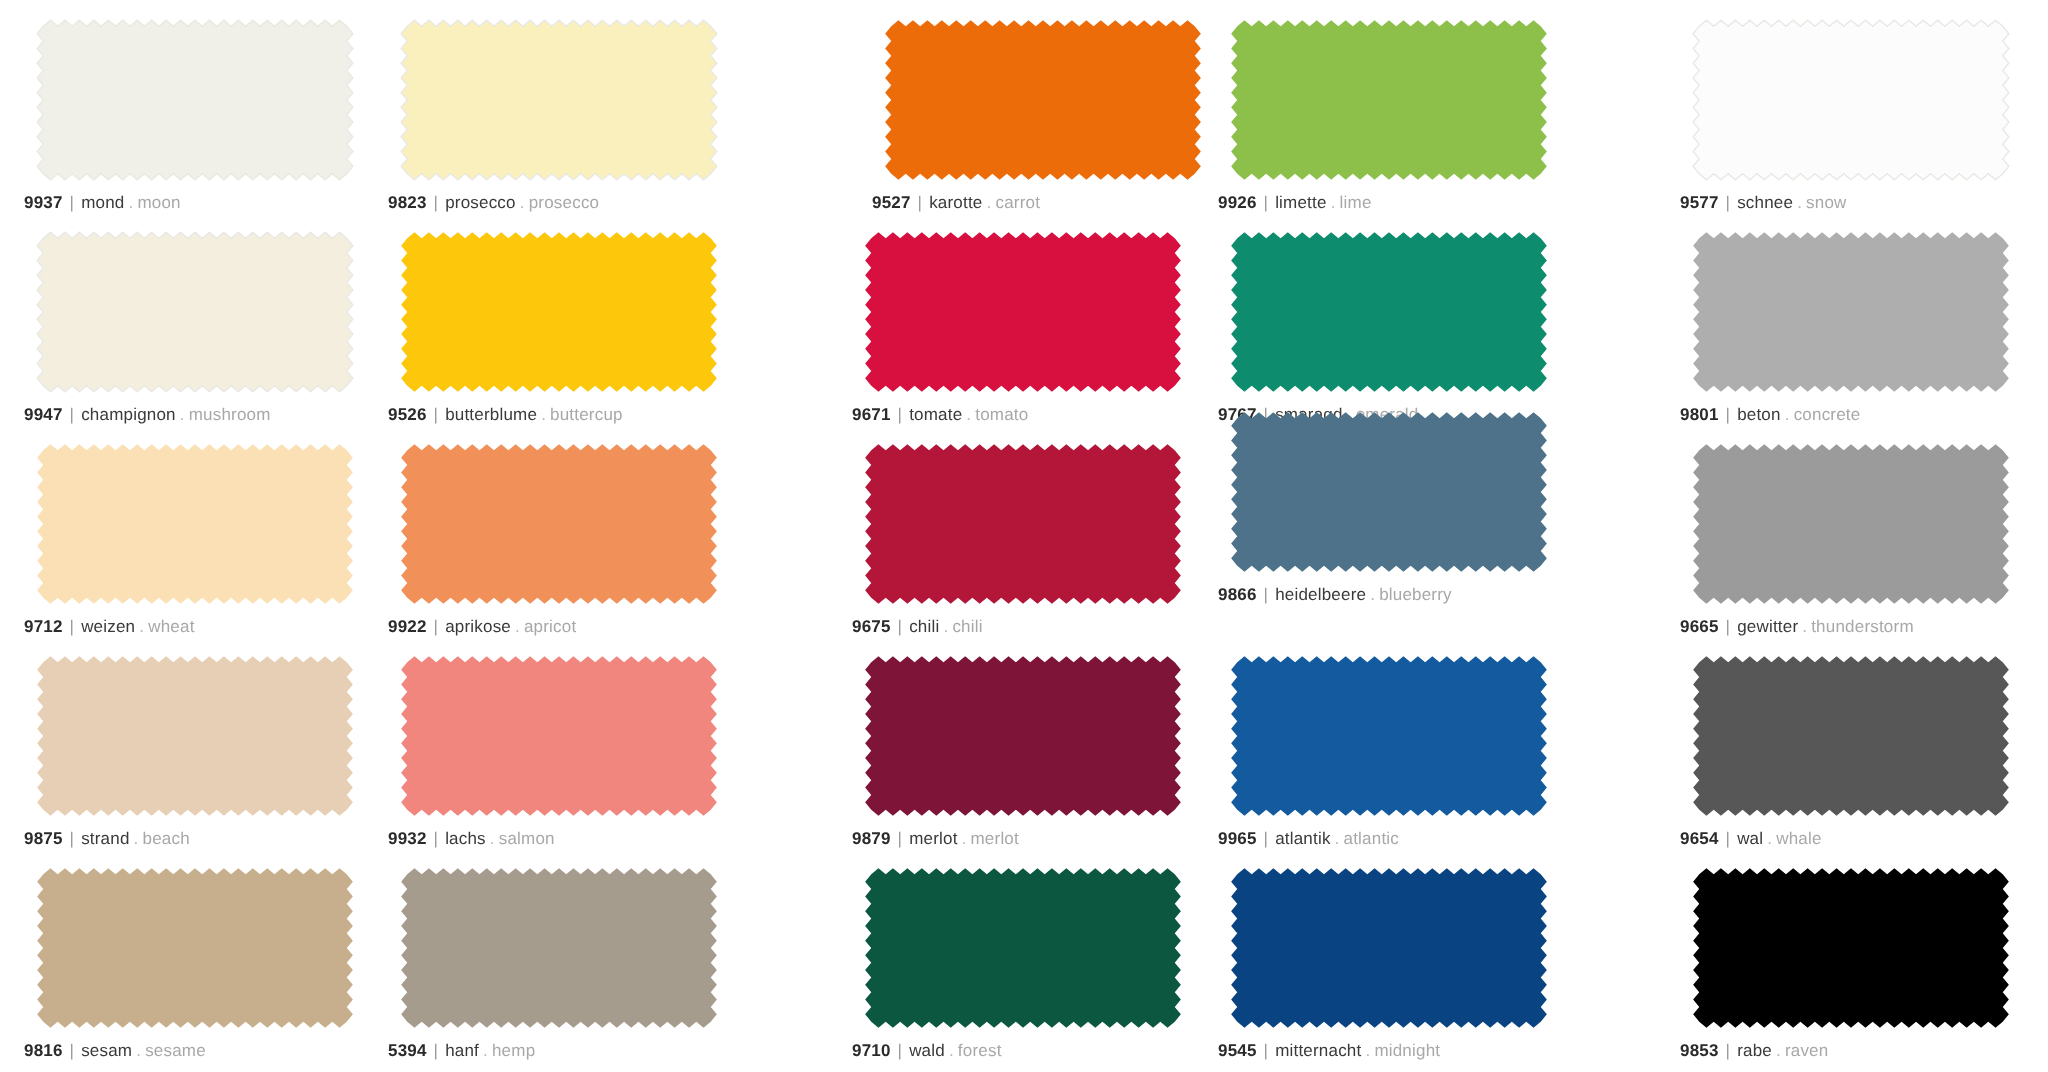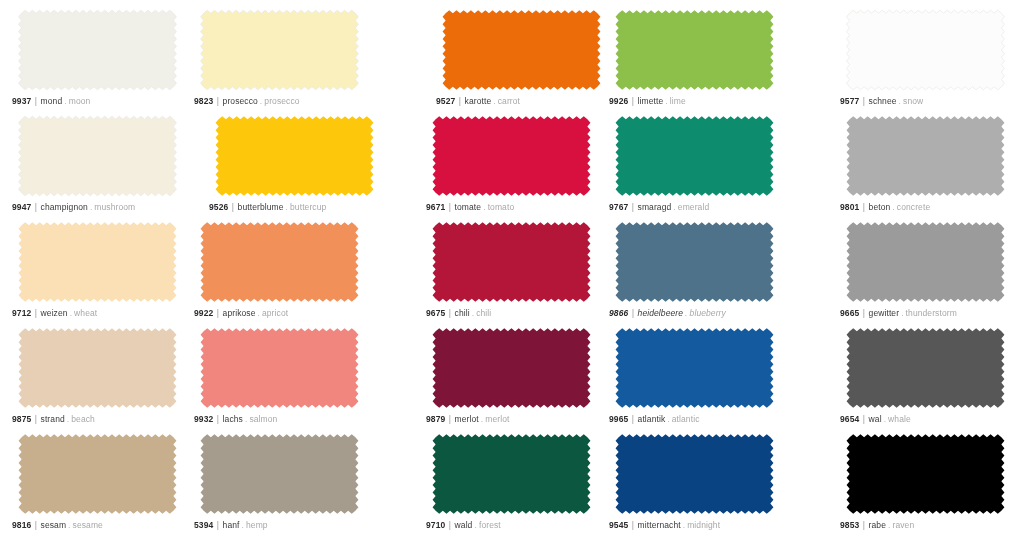--- a/index.html
+++ b/index.html
@@ -147,21 +147,21 @@
       <div class="swatch-cell" style="left: 10px; top: 112px;">
         <div class="swatch-chip-wrap">
           <div class="swatch-chip">
             <svg class="chip-svg" viewBox="-5 -5 185 98" width="175" height="88">
               <polygon points="0.00,0.00 4.02,-3.40 8.05,0.00 12.07,-3.40 16.10,0.00 20.12,-3.40 24.14,0.00 28.17,-3.40 32.19,0.00 36.21,-3.40 40.24,0.00 44.26,-3.40 48.29,0.00 52.31,-3.40 56.33,0.00 60.36,-3.40 64.38,0.00 68.40,-3.40 72.43,0.00 76.45,-3.40 80.48,0.00 84.50,-3.40 88.52,0.00 92.55,-3.40 96.57,0.00 100.60,-3.40 104.62,0.00 108.64,-3.40 112.67,0.00 116.69,-3.40 120.71,0.00 124.74,-3.40 128.76,0.00 132.79,-3.40 136.81,0.00 140.83,-3.40 144.86,0.00 148.88,-3.40 152.90,0.00 156.93,-3.40 160.95,0.00 164.98,-3.40 169.00,0.00 172.40,4.10 169.00,8.20 172.40,12.30 169.00,16.40 172.40,20.50 169.00,24.60 172.40,28.70 169.00,32.80 172.40,36.90 169.00,41.00 172.40,45.10 169.00,49.20 172.40,53.30 169.00,57.40 172.40,61.50 169.00,65.60 172.40,69.70 169.00,73.80 172.40,77.90 169.00,82.00 164.98,85.40 160.95,82.00 156.93,85.40 152.90,82.00 148.88,85.40 144.86,82.00 140.83,85.40 136.81,82.00 132.79,85.40 128.76,82.00 124.74,85.40 120.71,82.00 116.69,85.40 112.67,82.00 108.64,85.40 104.62,82.00 100.60,85.40 96.57,82.00 92.55,85.40 88.52,82.00 84.50,85.40 80.48,82.00 76.45,85.40 72.43,82.00 68.40,85.40 64.38,82.00 60.36,85.40 56.33,82.00 52.31,85.40 48.29,82.00 44.26,85.40 40.24,82.00 36.21,85.40 32.19,82.00 28.17,85.40 24.14,82.00 20.12,85.40 16.10,82.00 12.07,85.40 8.05,82.00 4.02,85.40 0.00,82.00 -3.40,77.90 0.00,73.80 -3.40,69.70 0.00,65.60 -3.40,61.50 0.00,57.40 -3.40,53.30 0.00,49.20 -3.40,45.10 0.00,41.00 -3.40,36.90 0.00,32.80 -3.40,28.70 0.00,24.60 -3.40,20.50 0.00,16.40 -3.40,12.30 0.00,8.20 -3.40,4.10" fill="#F4EEDE" transform="translate(3,3)" stroke="#e9e9e4" stroke-width="0.8"></polygon>
             </svg>
           </div>
         </div>
         <div class="swatch-label"><span class="lbl-code">9947</span> <span class="lbl-sep">|</span> <span class="lbl-de">champignon</span><span class="lbl-dot">.</span><span class="lbl-en">mushroom</span></div>
       </div>
-      <div class="swatch-cell" style="left: 207px; top: 112px;">
+      <div class="swatch-cell" style="left: 192px; top: 112px;">
         <div class="swatch-chip-wrap">
           <div class="swatch-chip">
             <svg class="chip-svg" viewBox="-5 -5 185 98" width="175" height="88">
               <polygon points="0.00,0.00 4.02,-3.40 8.05,0.00 12.07,-3.40 16.10,0.00 20.12,-3.40 24.14,0.00 28.17,-3.40 32.19,0.00 36.21,-3.40 40.24,0.00 44.26,-3.40 48.29,0.00 52.31,-3.40 56.33,0.00 60.36,-3.40 64.38,0.00 68.40,-3.40 72.43,0.00 76.45,-3.40 80.48,0.00 84.50,-3.40 88.52,0.00 92.55,-3.40 96.57,0.00 100.60,-3.40 104.62,0.00 108.64,-3.40 112.67,0.00 116.69,-3.40 120.71,0.00 124.74,-3.40 128.76,0.00 132.79,-3.40 136.81,0.00 140.83,-3.40 144.86,0.00 148.88,-3.40 152.90,0.00 156.93,-3.40 160.95,0.00 164.98,-3.40 169.00,0.00 172.40,4.10 169.00,8.20 172.40,12.30 169.00,16.40 172.40,20.50 169.00,24.60 172.40,28.70 169.00,32.80 172.40,36.90 169.00,41.00 172.40,45.10 169.00,49.20 172.40,53.30 169.00,57.40 172.40,61.50 169.00,65.60 172.40,69.70 169.00,73.80 172.40,77.90 169.00,82.00 164.98,85.40 160.95,82.00 156.93,85.40 152.90,82.00 148.88,85.40 144.86,82.00 140.83,85.40 136.81,82.00 132.79,85.40 128.76,82.00 124.74,85.40 120.71,82.00 116.69,85.40 112.67,82.00 108.64,85.40 104.62,82.00 100.60,85.40 96.57,82.00 92.55,85.40 88.52,82.00 84.50,85.40 80.48,82.00 76.45,85.40 72.43,82.00 68.40,85.40 64.38,82.00 60.36,85.40 56.33,82.00 52.31,85.40 48.29,82.00 44.26,85.40 40.24,82.00 36.21,85.40 32.19,82.00 28.17,85.40 24.14,82.00 20.12,85.40 16.10,82.00 12.07,85.40 8.05,82.00 4.02,85.40 0.00,82.00 -3.40,77.90 0.00,73.80 -3.40,69.70 0.00,65.60 -3.40,61.50 0.00,57.40 -3.40,53.30 0.00,49.20 -3.40,45.10 0.00,41.00 -3.40,36.90 0.00,32.80 -3.40,28.70 0.00,24.60 -3.40,20.50 0.00,16.40 -3.40,12.30 0.00,8.20 -3.40,4.10" fill="#FDC70C" transform="translate(3,3)"></polygon>
             </svg>
           </div>
         </div>
         <div class="swatch-label"><span class="lbl-code">9526</span> <span class="lbl-sep">|</span> <span class="lbl-de">butterblume</span><span class="lbl-dot">.</span><span class="lbl-en">buttercup</span></div>
       </div>
       <div class="swatch-cell" style="left: 424px; top: 112px;">
@@ -217,21 +217,21 @@
       <div class="swatch-cell" style="left: 424px; top: 218px; text-align: center;">
         <div class="swatch-chip-wrap">
           <div class="swatch-chip">
             <svg class="chip-svg" viewBox="-5 -5 185 98" width="175" height="88">
               <polygon points="0.00,0.00 4.02,-3.40 8.05,0.00 12.07,-3.40 16.10,0.00 20.12,-3.40 24.14,0.00 28.17,-3.40 32.19,0.00 36.21,-3.40 40.24,0.00 44.26,-3.40 48.29,0.00 52.31,-3.40 56.33,0.00 60.36,-3.40 64.38,0.00 68.40,-3.40 72.43,0.00 76.45,-3.40 80.48,0.00 84.50,-3.40 88.52,0.00 92.55,-3.40 96.57,0.00 100.60,-3.40 104.62,0.00 108.64,-3.40 112.67,0.00 116.69,-3.40 120.71,0.00 124.74,-3.40 128.76,0.00 132.79,-3.40 136.81,0.00 140.83,-3.40 144.86,0.00 148.88,-3.40 152.90,0.00 156.93,-3.40 160.95,0.00 164.98,-3.40 169.00,0.00 172.40,4.10 169.00,8.20 172.40,12.30 169.00,16.40 172.40,20.50 169.00,24.60 172.40,28.70 169.00,32.80 172.40,36.90 169.00,41.00 172.40,45.10 169.00,49.20 172.40,53.30 169.00,57.40 172.40,61.50 169.00,65.60 172.40,69.70 169.00,73.80 172.40,77.90 169.00,82.00 164.98,85.40 160.95,82.00 156.93,85.40 152.90,82.00 148.88,85.40 144.86,82.00 140.83,85.40 136.81,82.00 132.79,85.40 128.76,82.00 124.74,85.40 120.71,82.00 116.69,85.40 112.67,82.00 108.64,85.40 104.62,82.00 100.60,85.40 96.57,82.00 92.55,85.40 88.52,82.00 84.50,85.40 80.48,82.00 76.45,85.40 72.43,82.00 68.40,85.40 64.38,82.00 60.36,85.40 56.33,82.00 52.31,85.40 48.29,82.00 44.26,85.40 40.24,82.00 36.21,85.40 32.19,82.00 28.17,85.40 24.14,82.00 20.12,85.40 16.10,82.00 12.07,85.40 8.05,82.00 4.02,85.40 0.00,82.00 -3.40,77.90 0.00,73.80 -3.40,69.70 0.00,65.60 -3.40,61.50 0.00,57.40 -3.40,53.30 0.00,49.20 -3.40,45.10 0.00,41.00 -3.40,36.90 0.00,32.80 -3.40,28.70 0.00,24.60 -3.40,20.50 0.00,16.40 -3.40,12.30 0.00,8.20 -3.40,4.10" fill="#B31639" transform="translate(3,3)"></polygon>
             </svg>
           </div>
         </div>
         <div class="swatch-label"><span class="lbl-code">9675</span> <span class="lbl-sep">|</span> <span class="lbl-de">chili</span><span class="lbl-dot">.</span><span class="lbl-en">chili</span></div>
       </div>
-      <div class="swatch-cell" style="left: 607px; top: 218px; font-style: italic;">
+      <div class="swatch-cell" style="left: 607px; top: 202px;">
         <div class="swatch-chip-wrap">
           <div class="swatch-chip">
             <svg class="chip-svg" viewBox="-5 -5 185 98" width="175" height="88">
               <polygon points="0.00,0.00 4.02,-3.40 8.05,0.00 12.07,-3.40 16.10,0.00 20.12,-3.40 24.14,0.00 28.17,-3.40 32.19,0.00 36.21,-3.40 40.24,0.00 44.26,-3.40 48.29,0.00 52.31,-3.40 56.33,0.00 60.36,-3.40 64.38,0.00 68.40,-3.40 72.43,0.00 76.45,-3.40 80.48,0.00 84.50,-3.40 88.52,0.00 92.55,-3.40 96.57,0.00 100.60,-3.40 104.62,0.00 108.64,-3.40 112.67,0.00 116.69,-3.40 120.71,0.00 124.74,-3.40 128.76,0.00 132.79,-3.40 136.81,0.00 140.83,-3.40 144.86,0.00 148.88,-3.40 152.90,0.00 156.93,-3.40 160.95,0.00 164.98,-3.40 169.00,0.00 172.40,4.10 169.00,8.20 172.40,12.30 169.00,16.40 172.40,20.50 169.00,24.60 172.40,28.70 169.00,32.80 172.40,36.90 169.00,41.00 172.40,45.10 169.00,49.20 172.40,53.30 169.00,57.40 172.40,61.50 169.00,65.60 172.40,69.70 169.00,73.80 172.40,77.90 169.00,82.00 164.98,85.40 160.95,82.00 156.93,85.40 152.90,82.00 148.88,85.40 144.86,82.00 140.83,85.40 136.81,82.00 132.79,85.40 128.76,82.00 124.74,85.40 120.71,82.00 116.69,85.40 112.67,82.00 108.64,85.40 104.62,82.00 100.60,85.40 96.57,82.00 92.55,85.40 88.52,82.00 84.50,85.40 80.48,82.00 76.45,85.40 72.43,82.00 68.40,85.40 64.38,82.00 60.36,85.40 56.33,82.00 52.31,85.40 48.29,82.00 44.26,85.40 40.24,82.00 36.21,85.40 32.19,82.00 28.17,85.40 24.14,82.00 20.12,85.40 16.10,82.00 12.07,85.40 8.05,82.00 4.02,85.40 0.00,82.00 -3.40,77.90 0.00,73.80 -3.40,69.70 0.00,65.60 -3.40,61.50 0.00,57.40 -3.40,53.30 0.00,49.20 -3.40,45.10 0.00,41.00 -3.40,36.90 0.00,32.80 -3.40,28.70 0.00,24.60 -3.40,20.50 0.00,16.40 -3.40,12.30 0.00,8.20 -3.40,4.10" fill="#4D7289" transform="translate(3,3)"></polygon>
             </svg>
           </div>
         </div>
         <div class="swatch-label"><span class="lbl-code">9866</span> <span class="lbl-sep">|</span> <span class="lbl-de">heidelbeere</span><span class="lbl-dot">.</span><span class="lbl-en">blueberry</span></div>
       </div>
       <div class="swatch-cell" style="left: 838px; top: 218px;">

